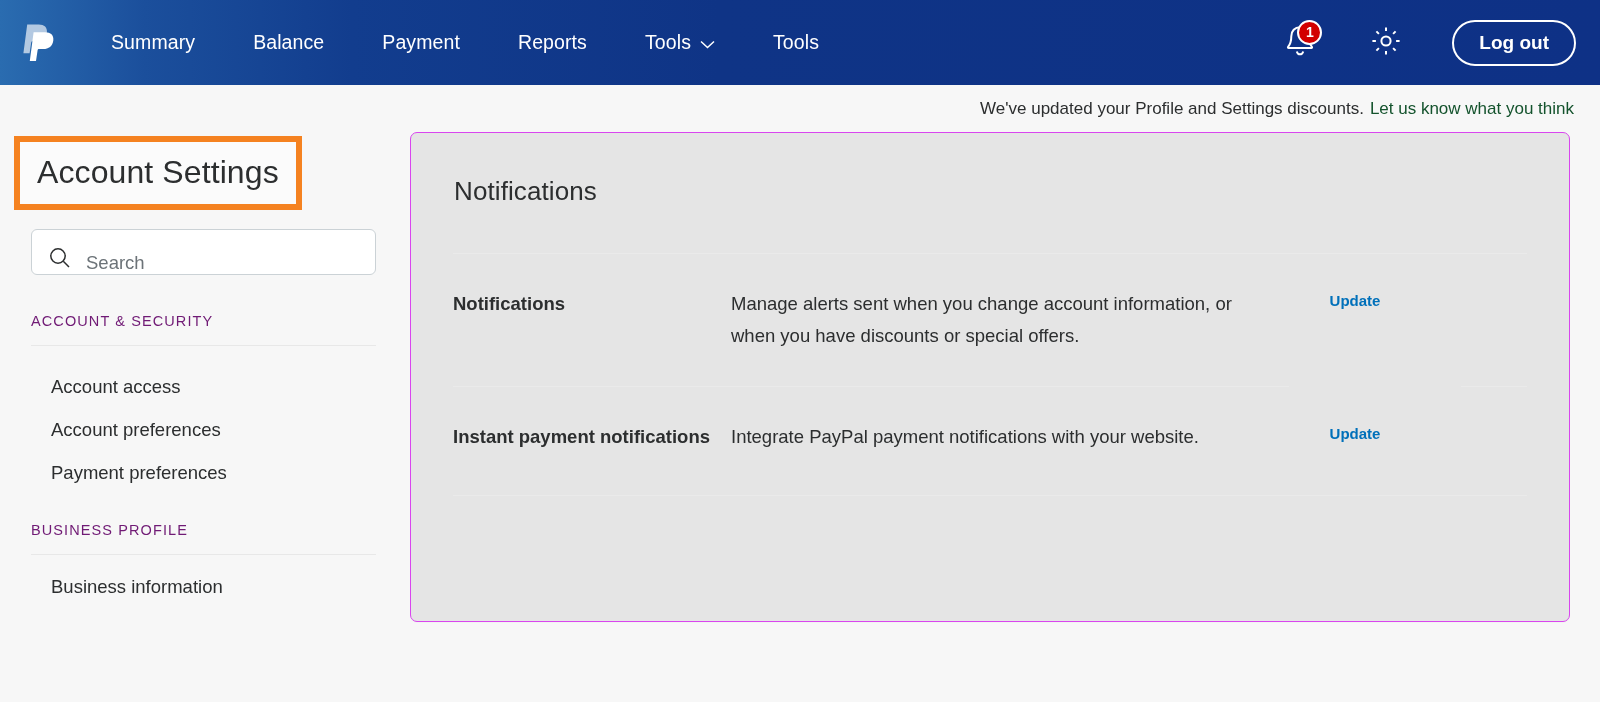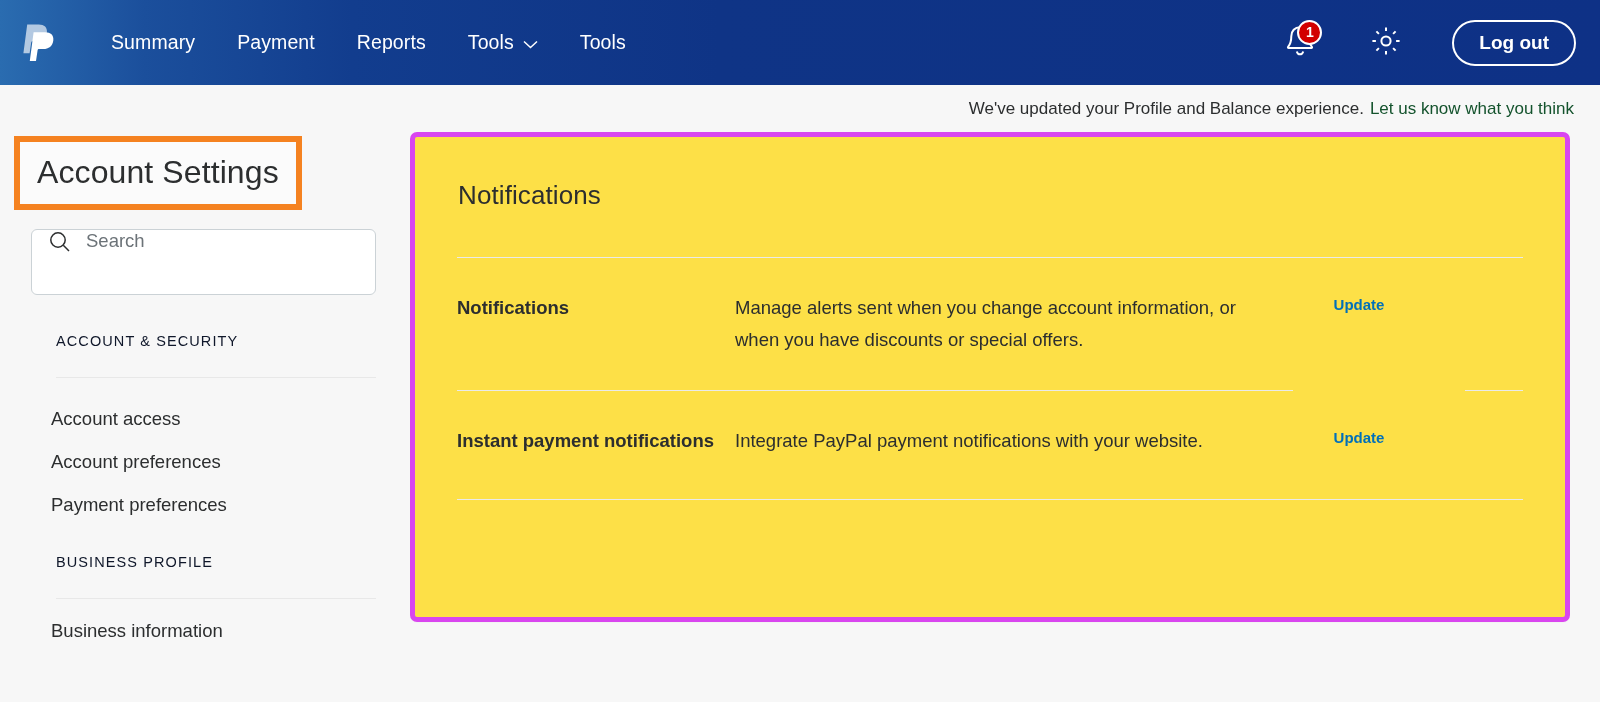--- a/index.html
+++ b/index.html
@@ -34,21 +34,21 @@
     flex: 0 0 auto;
     margin-right: 34px;
     display: flex;
     align-items: center;
     justify-content: center;
   }
 
   .nav {
     display: flex;
     align-items: flex-start;
-    gap: 0px;
+    gap: 16px;
     flex: 1 1 auto;
   }
 
   .nav-item {
     color: #ffffff;
     font-size: 19.5px;
     letter-spacing: .1px;
     padding: 10px 21px;
     cursor: pointer;
     white-space: nowrap;
@@ -166,26 +166,26 @@
     font-size: 32px;
     color: #2c2e2f;
     line-height: 1;
     letter-spacing: .1px;
     white-space: nowrap;
   }
 
   .search-box {
     margin-top: 19px;
     width: 345px;
-    height: 66px;
+    height: 46px;
     background: #ffffff;
     border: 1px solid #cbd2d6;
     border-radius: 6px;
     display: flex;
-    align-items: flex-start;
+    align-items: flex-end;
     padding: 0 16px;
     gap: 14px;
   }
 
   .search-input {
     border: none;
     outline: none;
     background: transparent;
     font-family: "Liberation Sans", sans-serif;
     font-size: 18.5px;
@@ -193,46 +193,45 @@
     width: 100%;
     padding: 0;
   }
   .search-input::placeholder { color: #6c7378; opacity: 1; }
 
   .nav-group { margin-top: 38px; width: 345px; }
 
   .group-label {
     font-size: 14.5px;
     letter-spacing: 1.1px;
-    color: #0f172a;
+    color: #701a75;
     text-transform: uppercase;
-    padding-bottom: 28px;
+    padding-bottom: 16px;
     border-bottom: 1px solid #e8e8e8;
-    margin-left: 25px;
   }
 
   .side-link {
     display: block;
     font-size: 18.5px;
     color: #2c2e2f;
     padding: 21px 0 0 20px;
     cursor: pointer;
     text-decoration: none;
   }
   .nav-group.first .side-link:first-of-type { padding-top: 30px; }
 
   
   .main {
     flex: 1 1 auto;
     padding-right: 30px;
   }
 
   .card {
-    background: #fde047;
-    border: 5px solid #d946ef;
+    background: #e5e5e5;
+    border: 1px solid #d946ef;
     border-radius: 7px;
     height: 490px;
     padding: 0 42px;
     box-shadow: 0 1px 1px rgba(0,0,0,.02);
   }
 
   .card-title {
     font-size: 26px;
     color: #2c2e2f;
     padding-top: 43px;
@@ -316,20 +315,23 @@
   <div class="logo">
     <svg width="32" height="40" viewBox="0 0 32 40" aria-hidden="true">
       <path d="M4.2 1.5h11.6c5.4 0 8.8 2.9 8.1 8.2-.7 5.6-4.6 8.6-10 8.6h-4.2c-.8 0-1.4.5-1.5 1.3L6.6 30.3H0.4L4.2 1.5z" fill="#ffffff" opacity="0.65"></path>
       <path d="M10.6 9.2h11.6c5.4 0 8.8 2.9 8.1 8.2-.7 5.6-4.6 8.6-10 8.6h-4.2c-.8 0-1.4.5-1.5 1.3L13 38H6.8l3.8-28.8z" fill="#ffffff"></path>
     </svg>
   </div>
 
   <div class="nav">
     <div class="nav-item">
       <span>Summary</span>
+    </div>
+    <div class="nav-item">
+      <span>Balance</span>
     </div>
     <div class="nav-item">
       <span>Payment</span>
     </div>
     <div class="nav-item">
       <span>Reports</span>
     </div>
     <div class="nav-item">
       <span>Tools</span>
       <span class="caret">
@@ -364,21 +366,21 @@
           </g>
         </svg>
       </span>
     </div>
 
     <button class="logout-btn">Log out</button>
   </div>
 </div>
 
 <div class="banner">
-  <span>We've updated your Profile and Balance experience.</span>
+  <span>We've updated your Profile and Settings discounts.</span>
   <a class="banner-link">Let us know what you think</a>
 </div>
 
 <div class="page">
 
   <div class="sidebar">
 
     <div class="page-title-box">
       <div class="page-title">Account Settings</div>
     </div>

